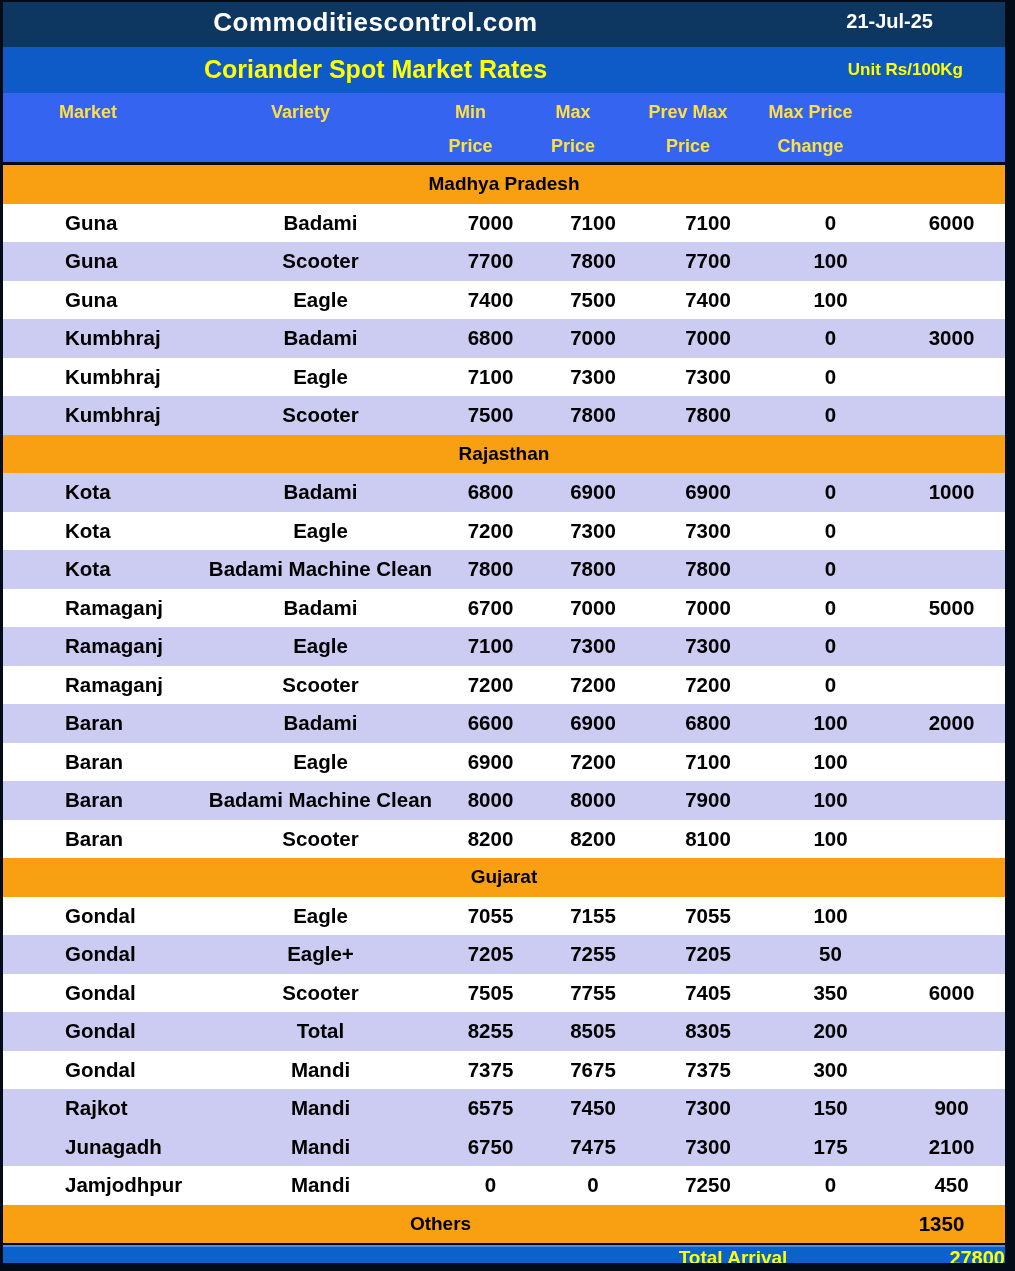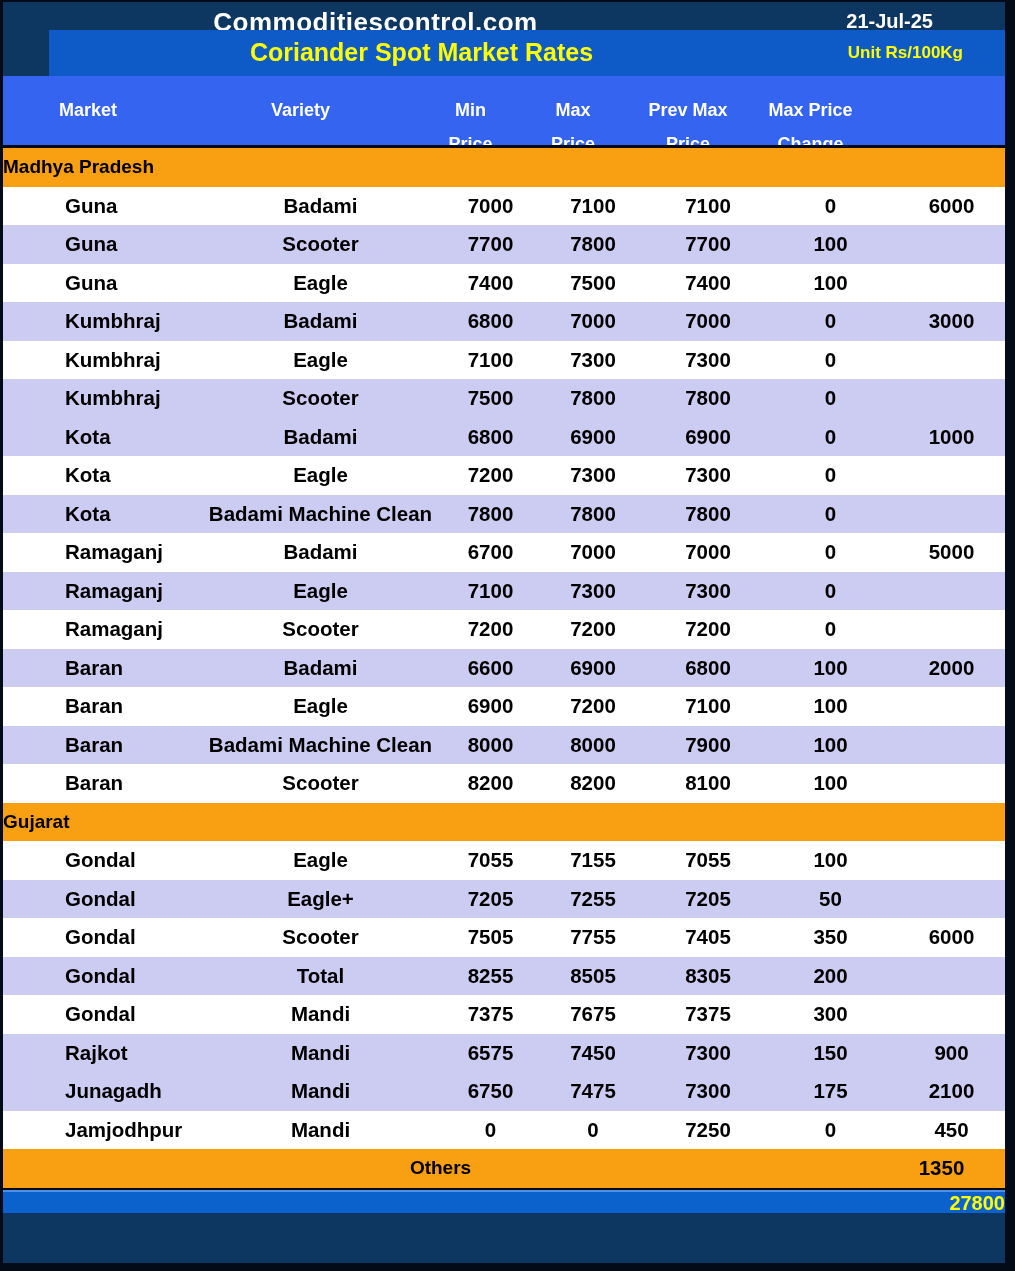--- a/index.html
+++ b/index.html
@@ -10,44 +10,44 @@
     background:#0D3660;
     border-top:2px solid #030B18;
     border-left:3px solid #030B18;
     border-right:10px solid #030B18;
     border-bottom:8px solid #030B18;
     font-family:"Liberation Sans","DejaVu Sans",sans-serif;
     font-weight:700;
     overflow:hidden;
   }
   
-  .topbar{position:relative;height:28px;background:#0D3660;}
+  .topbar{position:relative;height:45px;background:#0D3660;}
   .site{position:absolute;left:0;top:5px;width:745px;text-align:center;
         color:#FFFFFF;font-size:26px;letter-spacing:0.5px;}
   .date{position:absolute;right:72px;top:8px;color:#FFFFFF;font-size:20px;}
-  .titlebar{position:relative;height:46px;background:#0E5AC6;margin-left:46px;}
+  .titlebar{position:relative;height:46px;background:#0E5AC6;}
   .maintitle{position:absolute;left:0;top:8px;width:745px;text-align:center;
         color:#FFFF00;font-size:25px;}
   .unit{position:absolute;right:42px;top:13px;color:#FFFF00;font-size:17px;}
   
   .grid{display:grid;grid-template-columns:170px 255px 85px 120px 110px 135px 1fr;}
   
   .colheader{height:72px;box-sizing:border-box;background:#3464F0;
-        border-bottom:3px solid #050A12;color:#ffffff;font-size:18px;
-        line-height:34px;padding-top:17px;overflow:hidden;}
+        border-bottom:3px solid #050A12;color:#fde047;font-size:18px;
+        line-height:34px;padding-top:2px;overflow:hidden;}
   .ch{text-align:center;position:relative;}
   .ch .l{display:block;}
   .paren{position:absolute;top:58px;left:0;right:0;text-align:center;}
   
   .row{height:38.5px;background:#FFFFFF;color:#000;font-size:20.5px;align-items:center;padding-left:20px;}
   .row.lav{background:#CCCCF2;}
   .c{text-align:center;white-space:nowrap;}
   .m{text-align:left;padding-left:42px;}
   .srow{height:38.5px;background:#F99F12;color:#000;font-size:19px;
-        display:flex;align-items:center;}
+        display:flex;align-items:center;justify-content:center;}
   .orow{height:38.5px;background:#F99F12;color:#000;font-size:19px;align-items:center;}
   .olabel{grid-column:1 / span 6;text-align:center;font-size:19px;}
   .oarr{font-size:20.5px;}
   
   .totalbar{position:relative;height:25px;box-sizing:border-box;
         border-top:2px solid #050A12;background:#0B62CC;
         box-shadow:inset 0 2px 0 #4E90E8;color:#FFFF00;}
   .tlabel{position:absolute;left:600px;top:2px;width:260px;text-align:center;font-size:19px;}
   .tvalue{position:absolute;right:0;top:2px;width:118px;text-align:right;font-size:20px;}
 </style>
@@ -145,20 +145,23 @@
     <div class="row lav grid">
       <span class="c m">Kumbhraj</span>
       <span class="c">Scooter</span>
       <span class="c">7500</span>
       <span class="c">7800</span>
       <span class="c">7800</span>
       <span class="c">0</span>
       <span class="c"></span>
     </div>
 
+    <div class="srow">
+      <span>Rajasthan</span>
+    </div>
 
     <div class="row lav grid">
       <span class="c m">Kota</span>
       <span class="c">Badami</span>
       <span class="c">6800</span>
       <span class="c">6900</span>
       <span class="c">6900</span>
       <span class="c">0</span>
       <span class="c">1000</span>
     </div>
@@ -322,16 +325,17 @@
     </div>
 
     <div class="orow grid">
       <span class="olabel">Others</span>
       <span class="c oarr">1350</span>
     </div>
 
   </div>
 
   <div class="totalbar">
+    <span class="tlabel">Total Arrival</span>
     <span class="tvalue">27800</span>
   </div>
 
 </div>
 
 </body></html>

